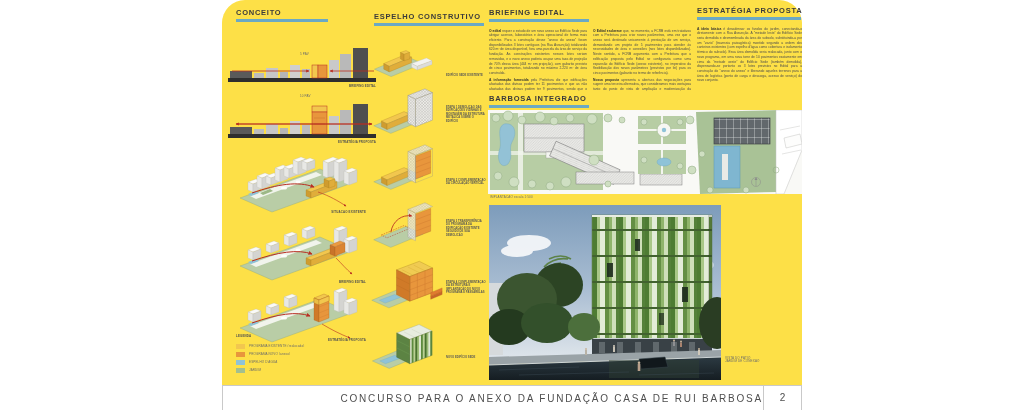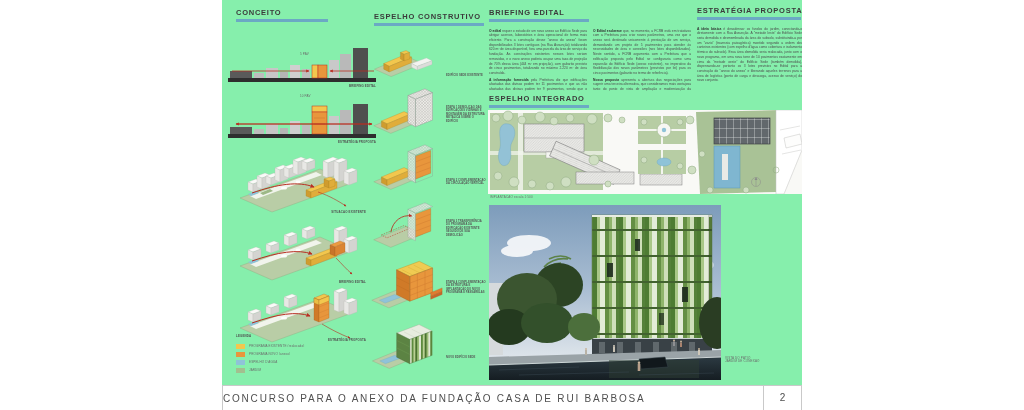--- a/index.html
+++ b/index.html
@@ -1,32 +1,32 @@
 <!DOCTYPE html>
 <html><head>
 <meta charset="utf-8">
 <style>
   html,body{margin:0;padding:0;background:#ffffff;font-family:"Liberation Sans",sans-serif;}
   #stage{position:relative;width:1024px;height:410px;background:#ffffff;overflow:hidden;}
-  #board{position:absolute;left:222px;top:0;width:580px;height:410px;background:#86efac;}
+  #board{position:absolute;left:222px;top:0;width:580px;height:410px;background:#fde047;border-radius:23px;}
   .abs{position:absolute;}
   .h{position:absolute;font-size:7.5px;font-weight:bold;letter-spacing:.1em;color:#3b3b3b;white-space:nowrap;}
   .h .bar{height:3px;background:#6ba9c4;margin-top:2px;}
   .shr{transform:scale(.5);transform-origin:0 0;width:200%;}
   .lbl{font-size:5.8px;font-weight:bold;color:#4f4f4f;letter-spacing:.05em;}
   .cap{font-size:6px;color:#6a6a6a;letter-spacing:.05em;}
   .txt{font-size:6.6px;line-height:1.42;color:#4c4c4c;text-align:justify;}
   .txt b{color:#2f2f2f;}
   .steplbl{font-size:5.4px;color:#555;line-height:1.3;letter-spacing:.02em;font-weight:bold;}
   .legendrow{position:relative;height:8px;}
   .chip{position:absolute;left:0;top:1px;width:9px;height:5px;}
   #titlebar{position:absolute;left:0;right:0;bottom:0;height:25px;background:#ffffff;
     border-top:1px solid #c9c9c9;border-left:1px solid #c9c9c9;border-right:1px solid #c9c9c9;
     display:flex;align-items:center;box-sizing:border-box;}
-  #titlebar .t{flex:1;text-align:left;font-size:10px;letter-spacing:.18em;color:#4f4f4f;}
+  #titlebar .t{flex:1;text-align:right;font-size:10px;letter-spacing:.18em;color:#4f4f4f;}
   #titlebar .pg{width:37px;text-align:center;font-size:10px;color:#4f4f4f;border-left:1px solid #c9c9c9;line-height:24px;}
   svg{display:block;}
 </style>
 </head>
 <body>
 
 <svg width="0" height="0" style="position:absolute">
   <defs>
     <marker id="arw" markerWidth="5" markerHeight="5" refX="3.5" refY="2" orient="auto">
       <path d="M0,0 L4,2 L0,4 z" fill="#b92d22"></path>
@@ -468,21 +468,21 @@
     <span>ESTRATÉGIA PROPOSTA</span>
     <div class="bar" style="width:104px;"></div>
   </div>
   <div class="abs" style="left:475px;top:26px;width:105px;height:70px;overflow:hidden;">
     <div class="shr">
       <p class="txt" style="margin:0;"><b>A ideia básica</b> <span>é desadensar os fundos do jardim, conectando-o diretamente com a Rua Assunção. A “metade leste” do Edifício Sede seria demolida e desmembrada da área do subsolo, substituindo-a por um “vazio” (travessia paisagística) mantido segundo a ordem dos canteiros existentes (com espelho d'água como cobertura e isolamento térmico do subsolo). Essa área demolida seria realocada, junto com o novo programa, em uma nova torre de 10 pavimentos exatamente em cima da “metade oeste” do Edifício Sede (também demolida), dispensando-se portanto os 3 lotes previstos no Edital para a construção do “anexo do anexo” e liberando aqueles terrenos para a área de logística (ponto de carga e descarga, acesso de serviço) do novo conjunto.</span></p>
     </div>
   </div>
 
   <div class="h" style="left:267px;top:94px;">
-    <span>ESPELHO INTEGRADO</span>
+    <span>BARBOSA INTEGRADO</span>
     <div class="bar" style="width:100px;"></div>
   </div>
 
   <div class="abs" style="left:266px;top:110px;width:314px;height:84px;">
     <svg width="314" height="84" viewBox="0 0 314 84">
       <rect width="314" height="84" fill="#f9f9f6"></rect>
 
       <rect x="2" y="3" width="113" height="77" fill="#b7cda4"></rect>
       <rect x="30" y="3" width="5" height="77" fill="#f4f6f0" opacity=".8"></rect>
       <rect x="2" y="41" width="113" height="4" fill="#f4f6f0" opacity=".7"></rect>

